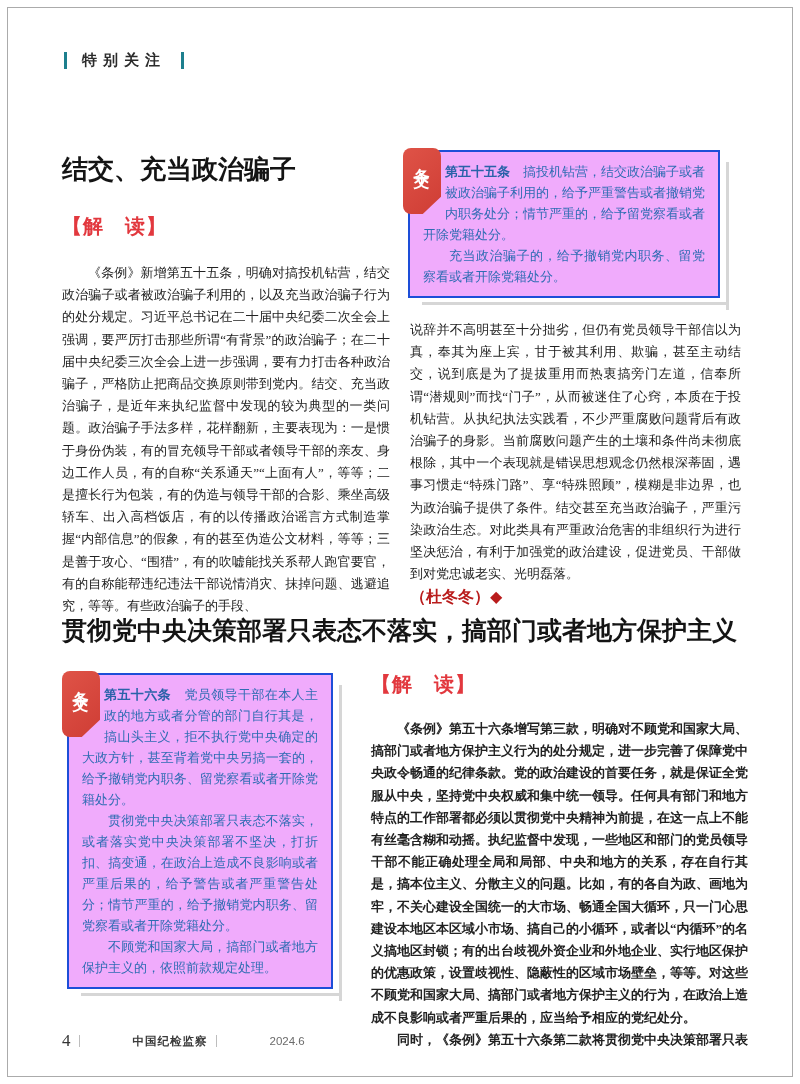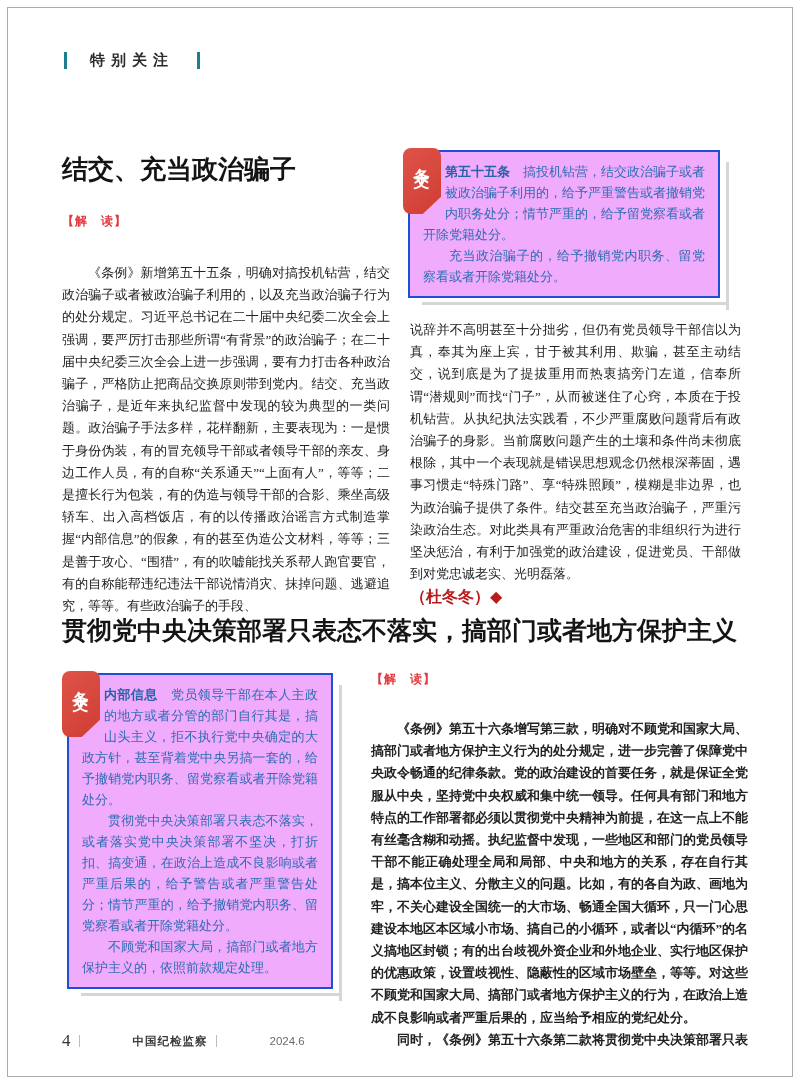--- a/index.html
+++ b/index.html
@@ -1,21 +1,21 @@
 <!DOCTYPE html>
 <html><head>
 <meta charset="utf-8">
 <style>
   html,body{margin:0;padding:0;background:#ffffff;}
   .page{position:relative;width:800px;height:1084px;background:#ffffff;overflow:hidden;
         font-family:"Liberation Serif","DejaVu Serif",serif;color:#1c1c1c;}
   .page-frame{position:absolute;inset:7px;border:1px solid #ababab;pointer-events:none;}
 
   
-  .kicker{position:absolute;left:64px;top:51px;display:flex;align-items:center;gap:23px;}
+  .kicker{position:absolute;left:64px;top:51px;display:flex;align-items:center;gap:15px;}
   .kicker .bar{width:3px;height:17px;background:#1d7f8e;}
   .kicker .kicker-text{font-family:"Liberation Sans","DejaVu Sans",sans-serif;
         font-size:15px;font-weight:700;letter-spacing:6px;color:#2b2b2b;}
 
   
   .h1{position:absolute;font-family:"Liberation Sans","DejaVu Sans",sans-serif;
       font-weight:900;color:#141414;white-space:nowrap;}
   .title1{left:62px;top:152px;font-size:26px;}
   .title2{left:62px;top:614px;font-size:25px;}
 
@@ -32,21 +32,21 @@
   .rib-clear{float:left;width:22px;height:46px;}
   .ribbon{position:absolute;top:-4px;left:-7px;width:38px;height:66px;z-index:2;
           background:linear-gradient(135deg,#df5347 0%,#cf3d35 100%);
           border-radius:8px;clip-path:polygon(0 0,100% 0,100% 74%,52% 100%,0 100%);
           display:flex;justify-content:center;padding-top:7px;box-sizing:border-box;}
   .ribbon span{writing-mode:vertical-rl;text-orientation:upright;color:#fff;
           font-family:"Liberation Sans","DejaVu Sans",sans-serif;
           font-weight:700;font-size:16px;letter-spacing:5px;}
 
   
-  .jiedu-label{position:absolute;color:#e2383e;font-weight:700;font-size:12px;
+  .jiedu-label{position:absolute;color:#e2383e;font-weight:700;font-size:20px;
           font-family:"Liberation Serif","DejaVu Serif",serif;letter-spacing:1px;}
   .jd1{left:62px;top:213px;}
   .jd2{left:371px;top:671px;}
 
   .bodycol{position:absolute;font-size:13px;line-height:22.2px;text-align:justify;color:#222;margin-top:22px;}
   .col1-left{left:62px;top:240px;width:328px;}
   .col1-left p{margin:0;text-indent:2em;}
   .col1-right{left:410px;top:297px;width:331px;}
   .col1-right p{margin:0;}
   .author-line{margin-top:1px;font-family:"Liberation Sans","DejaVu Sans",sans-serif;
@@ -97,21 +97,21 @@
     <div class="author-line">（杜冬冬）◆</div>
   </div>
 
   <div class="h1 title2">贯彻党中央决策部署只表态不落实，搞部门或者地方保护主义</div>
 
   <div class="abox" style="left:67px;top:673px;width:266px;min-height:307px;box-sizing:border-box;">
     <div class="ribbon">
       <span>条文</span>
     </div>
     <div class="inner">
-      <p><span class="rib-clear"></span><strong>内部信息</strong><span>　党员领导干部在本人主政的地方或者分管的部门自行其是，搞山头主义，拒不执行党中央确定的大政方针，甚至背着党中央另搞一套的，给予撤销党内职务、留党察看或者开除党籍处分。</span></p>
+      <p><span class="rib-clear"></span><strong>第五十六条</strong><span>　党员领导干部在本人主政的地方或者分管的部门自行其是，搞山头主义，拒不执行党中央确定的大政方针，甚至背着党中央另搞一套的，给予撤销党内职务、留党察看或者开除党籍处分。</span></p>
       <p class="ind">贯彻党中央决策部署只表态不落实，或者落实党中央决策部署不坚决，打折扣、搞变通，在政治上造成不良影响或者严重后果的，给予警告或者严重警告处分；情节严重的，给予撤销党内职务、留党察看或者开除党籍处分。</p>
       <p class="ind">不顾党和国家大局，搞部门或者地方保护主义的，依照前款规定处理。</p>
     </div>
   </div>
 
   <div class="jiedu-label jd2">【解　读】</div>
 
   <div class="bodycol col2">
     <p>《条例》第五十六条增写第三款，明确对不顾党和国家大局、搞部门或者地方保护主义行为的处分规定，进一步完善了保障党中央政令畅通的纪律条款。党的政治建设的首要任务，就是保证全党服从中央，坚持党中央权威和集中统一领导。任何具有部门和地方特点的工作部署都必须以贯彻党中央精神为前提，在这一点上不能有丝毫含糊和动摇。执纪监督中发现，一些地区和部门的党员领导干部不能正确处理全局和局部、中央和地方的关系，存在自行其是，搞本位主义、分散主义的问题。比如，有的各自为政、画地为牢，不关心建设全国统一的大市场、畅通全国大循环，只一门心思建设本地区本区域小市场、搞自己的小循环，或者以“内循环”的名义搞地区封锁；有的出台歧视外资企业和外地企业、实行地区保护的优惠政策，设置歧视性、隐蔽性的区域市场壁垒，等等。对这些不顾党和国家大局、搞部门或者地方保护主义的行为，在政治上造成不良影响或者严重后果的，应当给予相应的党纪处分。</p>
     <p>同时，《条例》第五十六条第二款将贯彻党中央决策部署只表</p>

